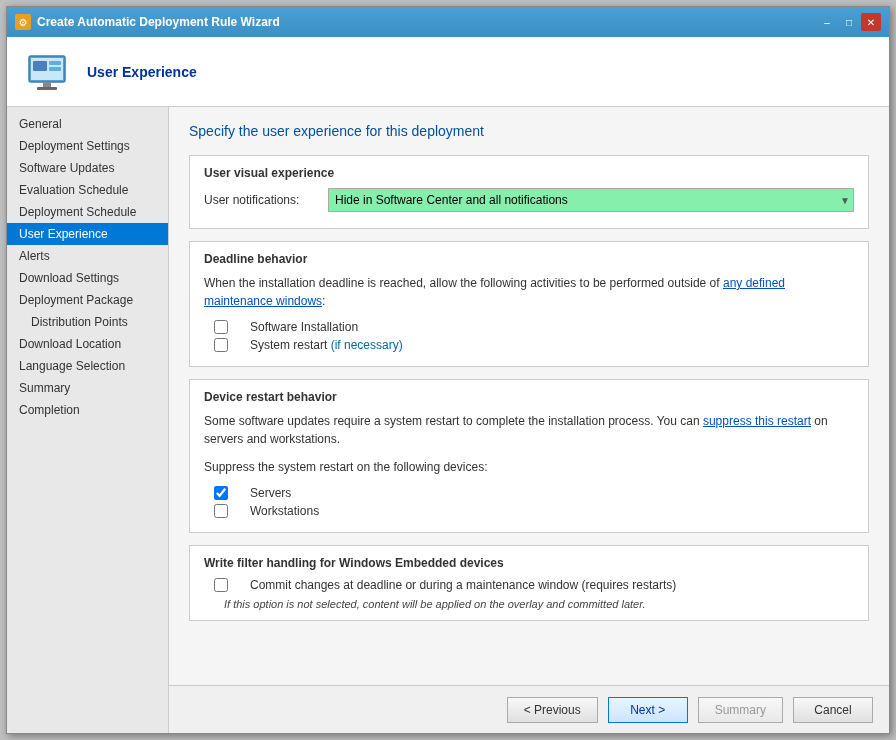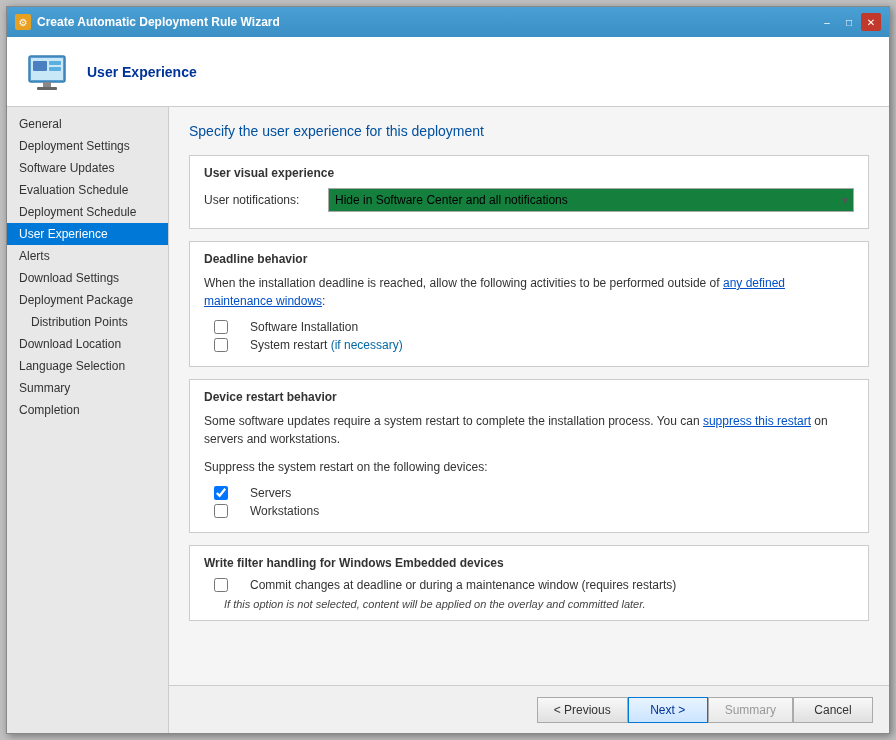--- a/index.html
+++ b/index.html
@@ -185,21 +185,21 @@
       flex: 1;
       position: relative;
       display: flex;
       align-items: center;
     }
 
     .select-wrapper select {
       width: 100%;
       padding: 3px 16px 3px 6px;
       border: 1px solid #aaa;
-      background: #15803d;
+      background: #86efac;
       font-size: 12px;
       height: 24px;
       appearance: none;
       -webkit-appearance: none;
       cursor: pointer;
     }
 
     .select-arrow {
       position: absolute;
       right: 4px;
@@ -251,21 +251,21 @@
     }
 
     .footer {
       height: 48px;
       background: #f0f0f0;
       border-top: 1px solid #ccc;
       display: flex;
       align-items: center;
       justify-content: flex-end;
       padding: 0 16px;
-      gap: 0;
+      gap: 10px;
       flex-shrink: 0;
     }
 
     .btn {
       padding: 5px 16px;
       border: 1px solid #aaa;
       background: linear-gradient(to bottom, #f8f8f8, #e0e0e0);
       cursor: pointer;
       font-size: 12px;
       min-width: 80px;

